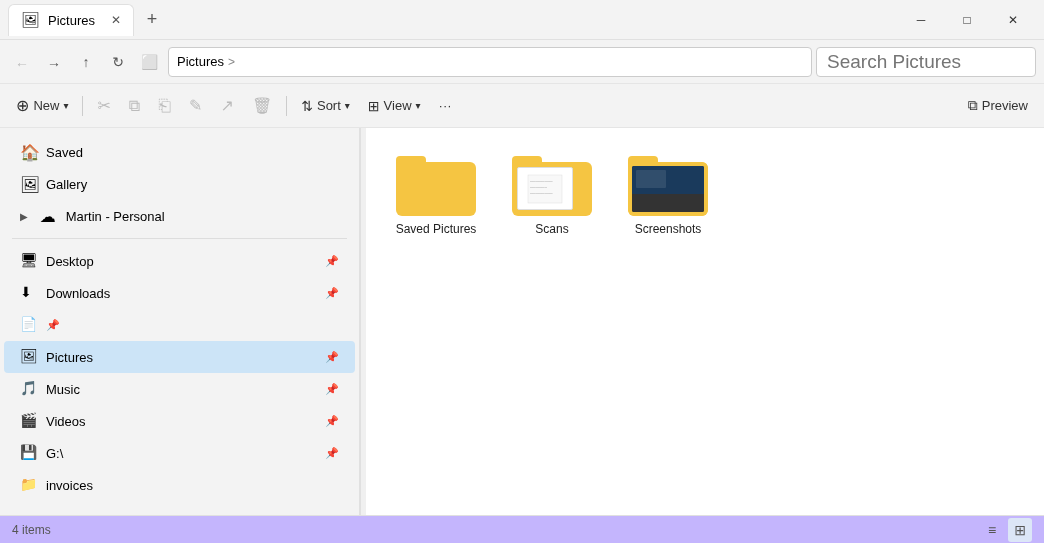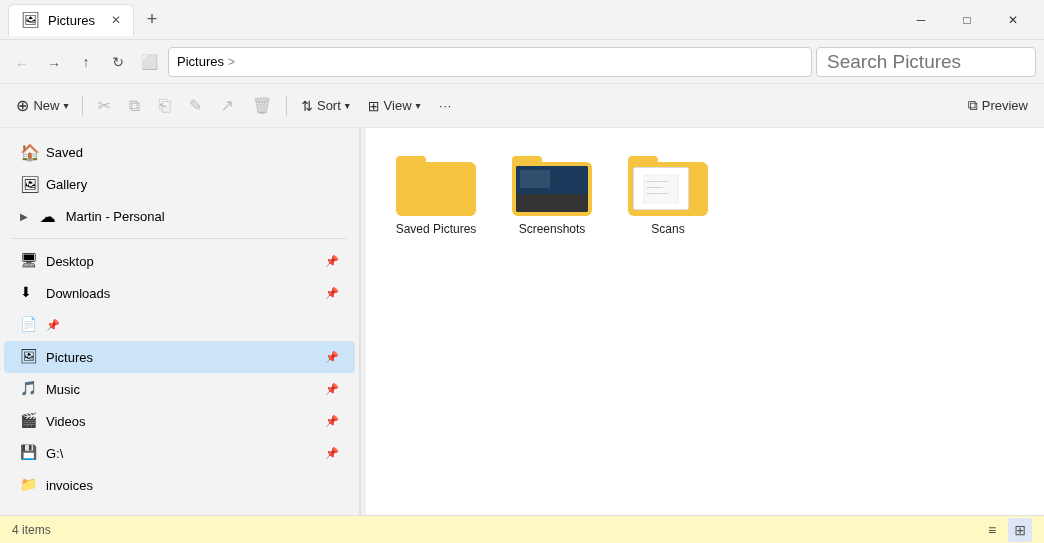--- a/index.html
+++ b/index.html
@@ -139,21 +139,21 @@
     .folder-preview-inner {
       width: 70%; height: 80%; background: #fff; position: absolute;
       top: 5px; left: 5px; display: flex; align-items: center;
       justify-content: center; font-size: 8px; color: #888;
       border: 1px solid #ddd; border-radius: 2px;
     }
 
     
     .statusbar {
       display: flex; align-items: center; height: 28px;
-      background: #fef9c3; border-top: 1px solid #e0e0e0;
+      background: #c4b5fd; border-top: 1px solid #e0e0e0;
       padding: 0 12px; font-size: 12px; color: #555;
       justify-content: space-between;
     }
     .statusbar-right { display: flex; gap: 4px; }
     .status-view-btn {
       width: 24px; height: 24px; display: flex; align-items: center;
       justify-content: center; border-radius: 3px; cursor: pointer;
       font-size: 14px; color: #555;
     }
     .status-view-btn.active { background: #dce6f7; }
@@ -283,56 +283,56 @@
 
   <div class="content">
 
 
     <div class="folder-item">
       <div class="folder-icon">
         <div class="folder-tab"></div>
         <div class="folder-body"></div>
       </div>
       <span class="folder-label">Saved Pictures</span>
-    </div>
-
-    <div class="folder-item">
-      <div class="folder-icon">
-        <div class="folder-tab"></div>
-        <div class="folder-preview">
-          <div style="width:80px;height:54px;position:absolute;bottom:0;border-radius:2px 6px 6px 6px;overflow:hidden;background:#f5c542;">
-            <div style="position:absolute;top:4px;left:4px;width:72px;height:46px;background:#222;border-radius:2px;overflow:hidden;">
-              <div style="width:100%;height:60%;background:#1a3a5c;"></div>
-              <div style="width:100%;height:40%;background:#333;"></div>
-              <div style="position:absolute;top:4px;left:4px;width:30px;height:18px;background:rgba(255,255,255,0.1);border-radius:1px;"></div>
-            </div>
-          </div>
-        </div>
-      </div>
-      <span class="folder-label">Screenshots</span>
     </div>
 
     <div class="folder-item">
       <div class="folder-icon">
         <div class="folder-tab"></div>
         <div class="folder-preview">
           <div class="folder-preview-inner">
             <svg width="38" height="32" viewBox="0 0 38 32">
               <rect width="38" height="32" fill="#fff"></rect>
               <rect x="2" y="2" width="34" height="28" fill="#f8f8f8" stroke="#ddd" stroke-width="0.5"></rect>
               <text x="4" y="10" font-size="4" fill="#888">────────</text>
               <text x="4" y="16" font-size="4" fill="#888">──────</text>
               <text x="4" y="22" font-size="4" fill="#888">────────</text>
             </svg>
           </div>
         </div>
       </div>
       <span class="folder-label">Scans</span>
     </div>
 
+    <div class="folder-item">
+      <div class="folder-icon">
+        <div class="folder-tab"></div>
+        <div class="folder-preview">
+          <div style="width:80px;height:54px;position:absolute;bottom:0;border-radius:2px 6px 6px 6px;overflow:hidden;background:#f5c542;">
+            <div style="position:absolute;top:4px;left:4px;width:72px;height:46px;background:#222;border-radius:2px;overflow:hidden;">
+              <div style="width:100%;height:60%;background:#1a3a5c;"></div>
+              <div style="width:100%;height:40%;background:#333;"></div>
+              <div style="position:absolute;top:4px;left:4px;width:30px;height:18px;background:rgba(255,255,255,0.1);border-radius:1px;"></div>
+            </div>
+          </div>
+        </div>
+      </div>
+      <span class="folder-label">Screenshots</span>
+    </div>
+
   </div>
 </div>
 
 <div class="statusbar">
   <span>4 items</span>
   <div class="statusbar-right">
     <div class="status-view-btn">≡</div>
     <div class="status-view-btn active">⊞</div>
   </div>
 </div>

